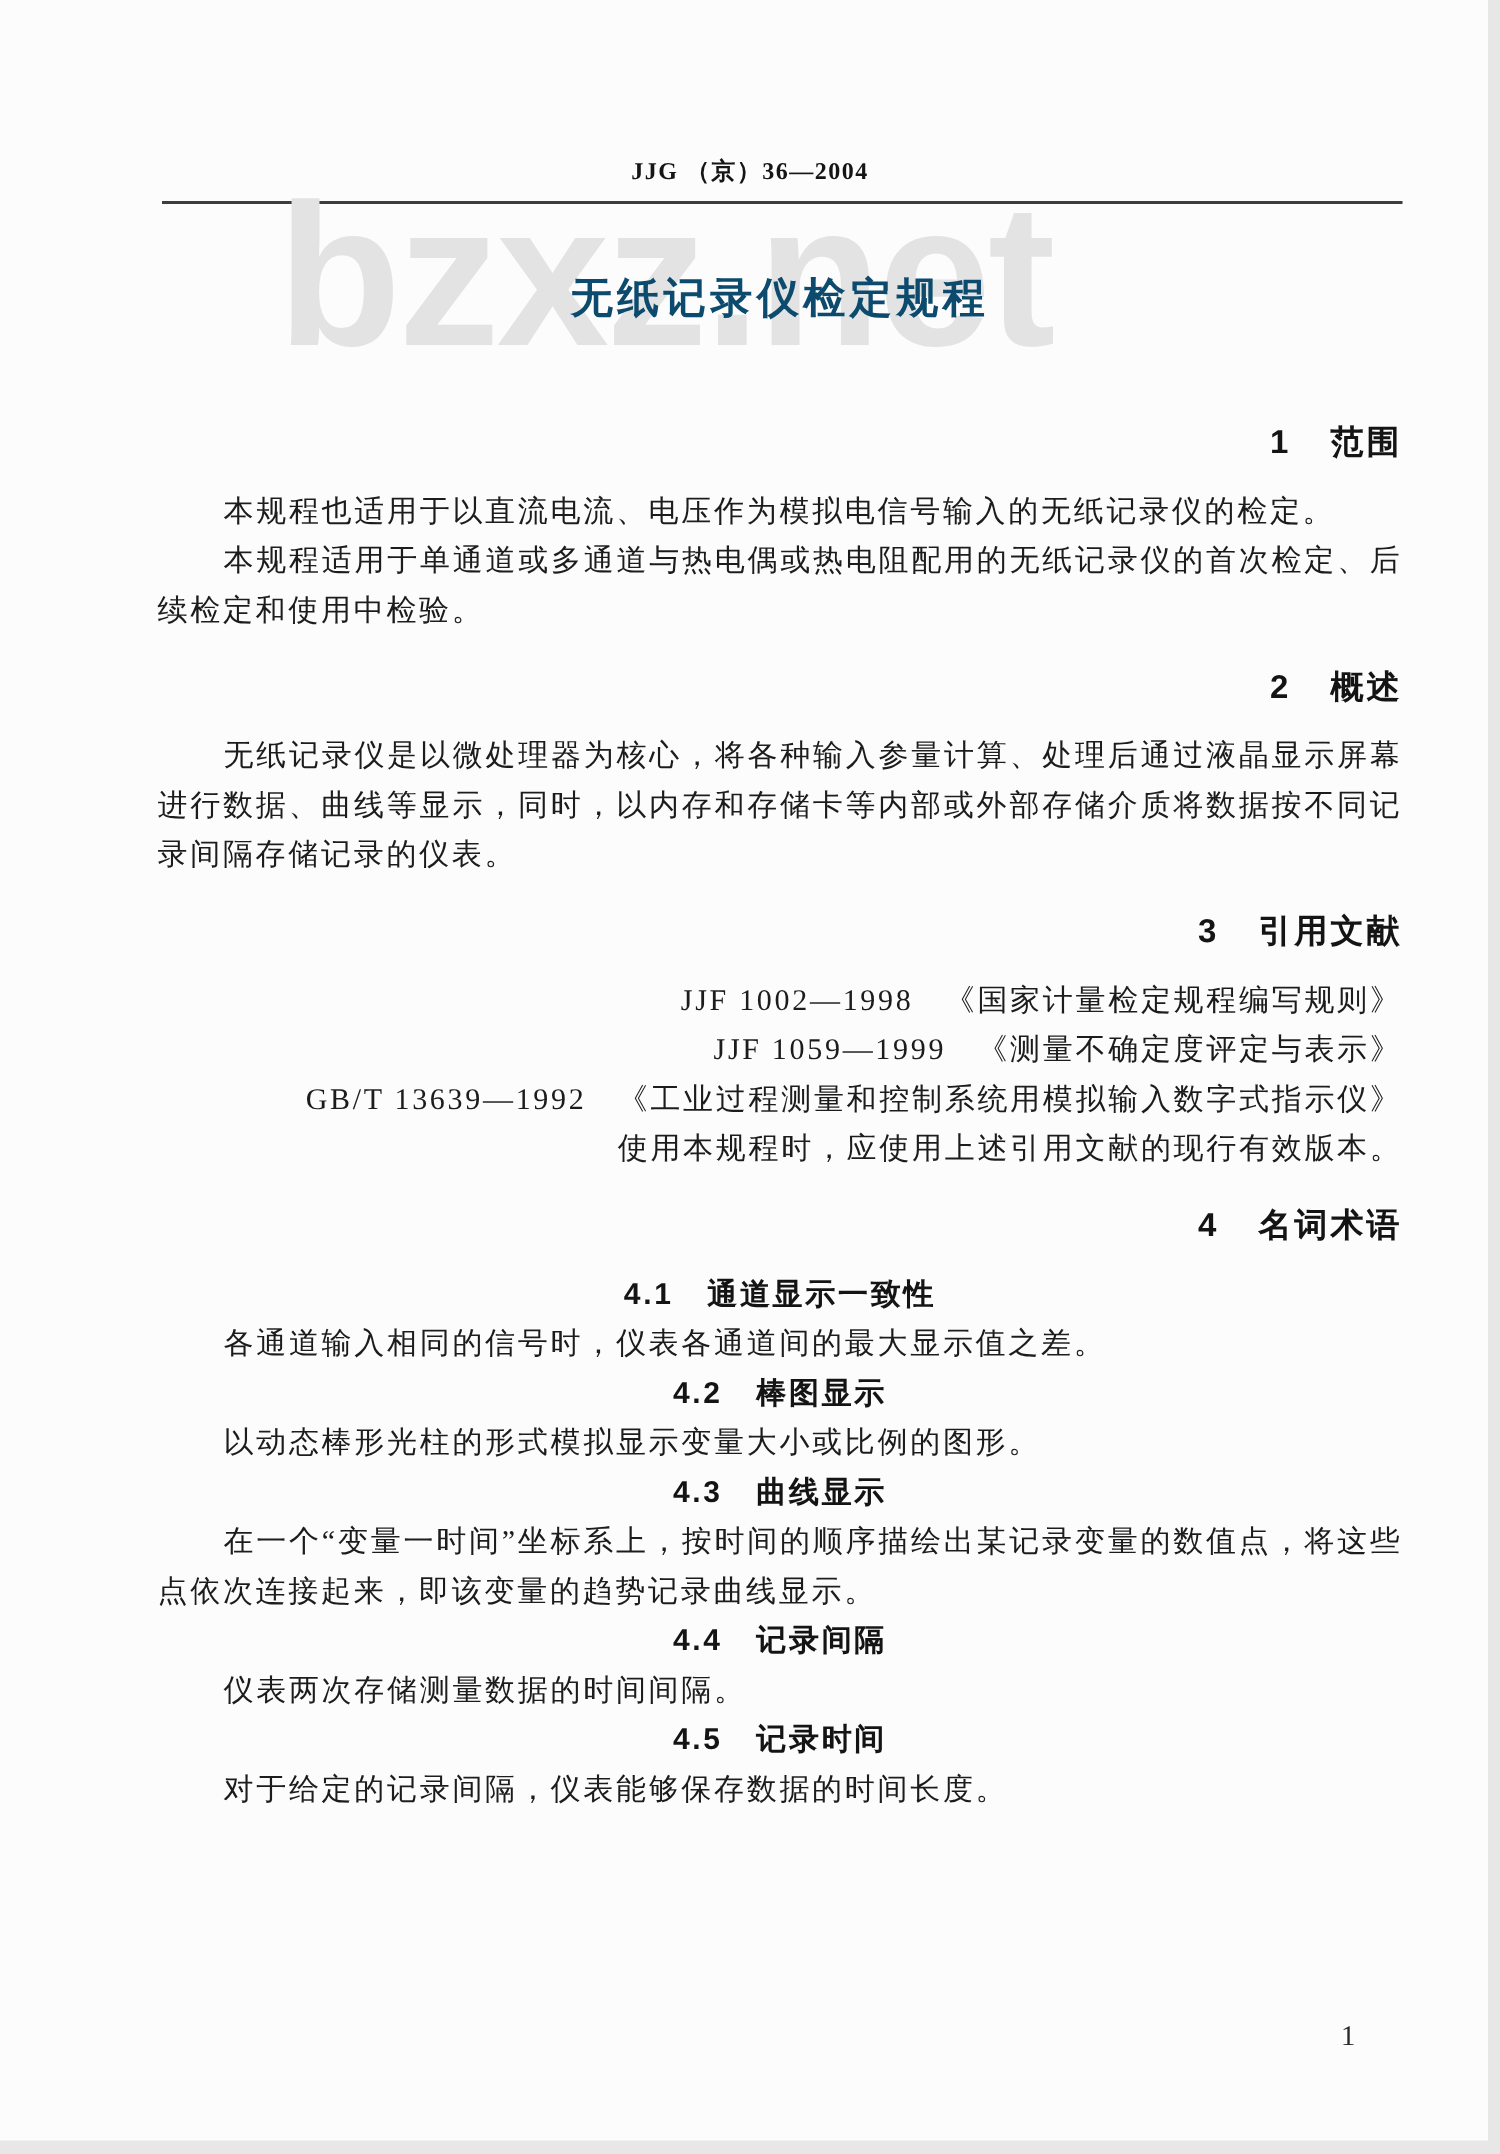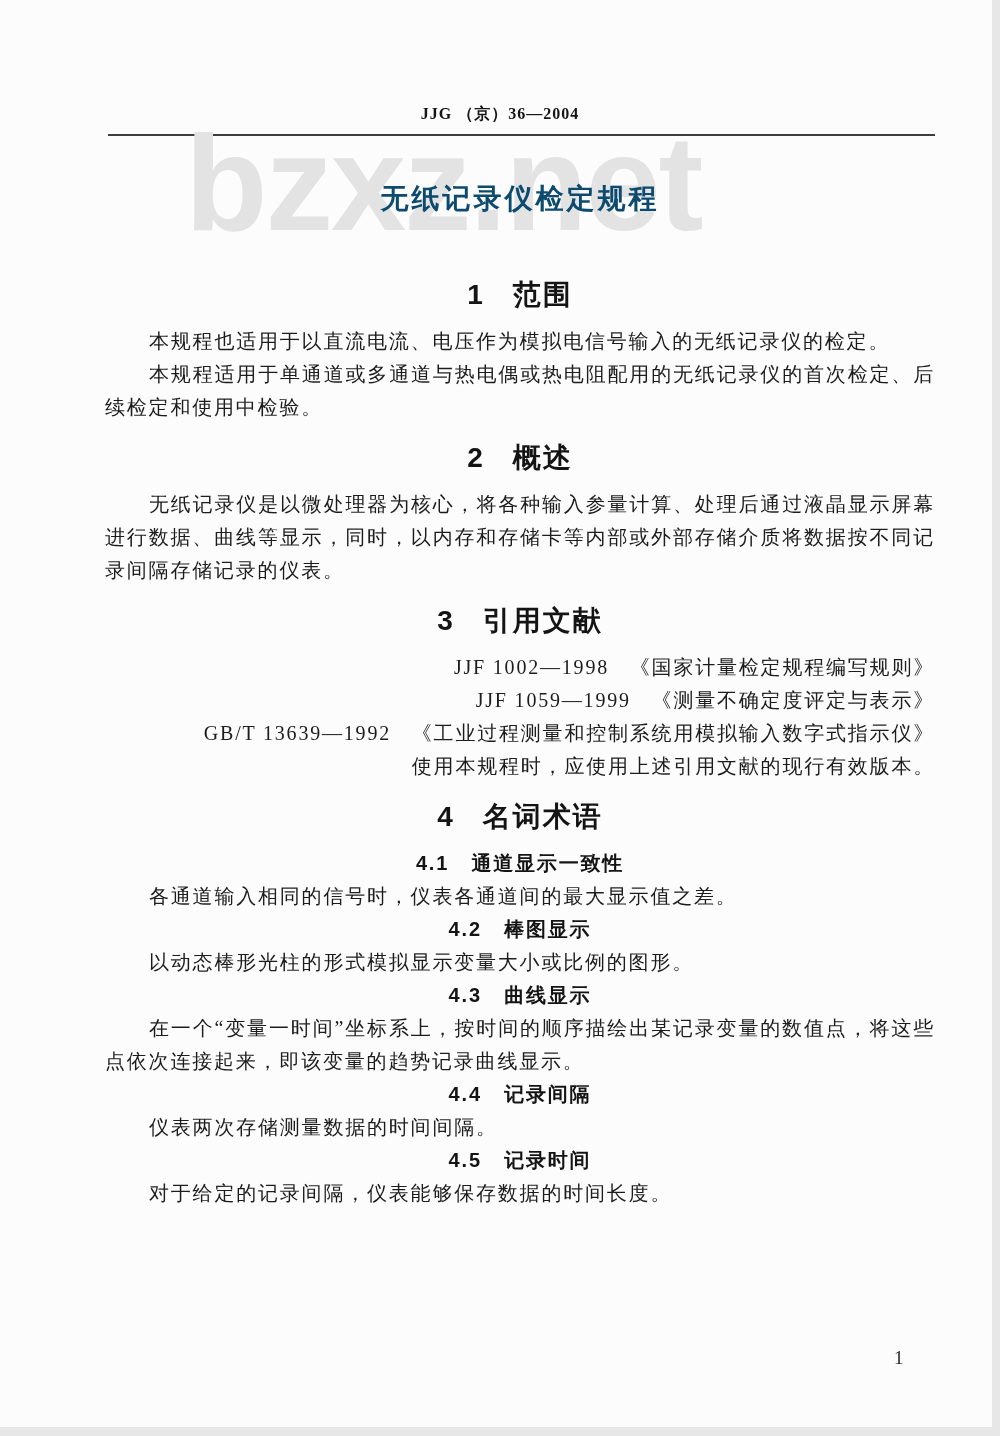--- a/index.html
+++ b/index.html
@@ -80,26 +80,26 @@
     width: 830px;
     font-size: 20px;
     line-height: 33px;
     letter-spacing: 1.8px;
     text-align: justify;
     color: #1c1c1c;
   }
   .sec-h {
     margin: 17px 0 14px 0;
     font-family: "Liberation Sans", "DejaVu Sans", sans-serif;
-    font-size: 28px;
+    font-size: 22px;
     font-weight: bold;
     line-height: 33px;
     letter-spacing: 2px;
     color: #141414;
-    text-align: center;
+    text-align: right;
   }
   .sec-h .sec-num { margin-right: 18px; }
   .content section:first-child .sec-h { margin-top: 46px; }
   .para {
     margin: 0;
     text-indent: 44px;
   }
   .ref-line {
     padding-left: 44px;
     text-align: right;

